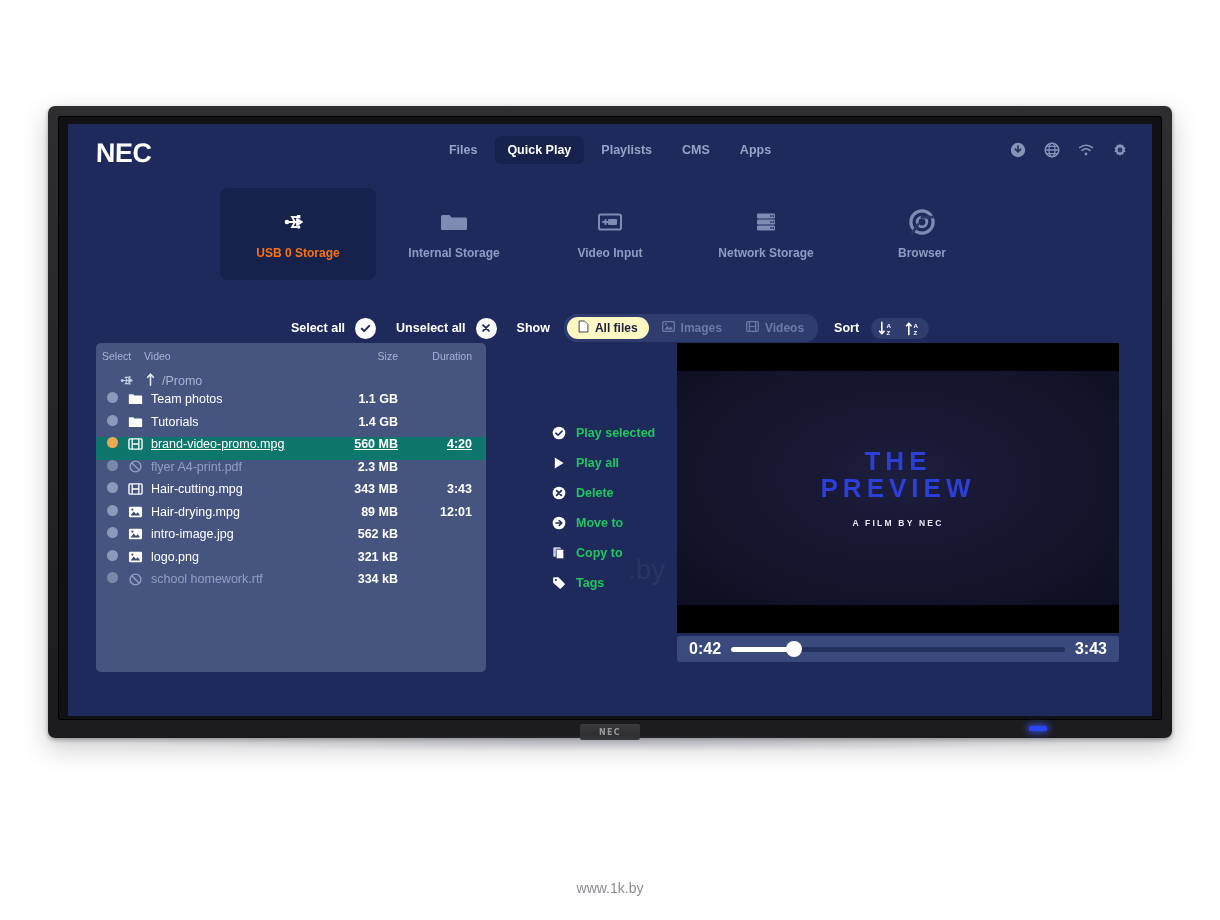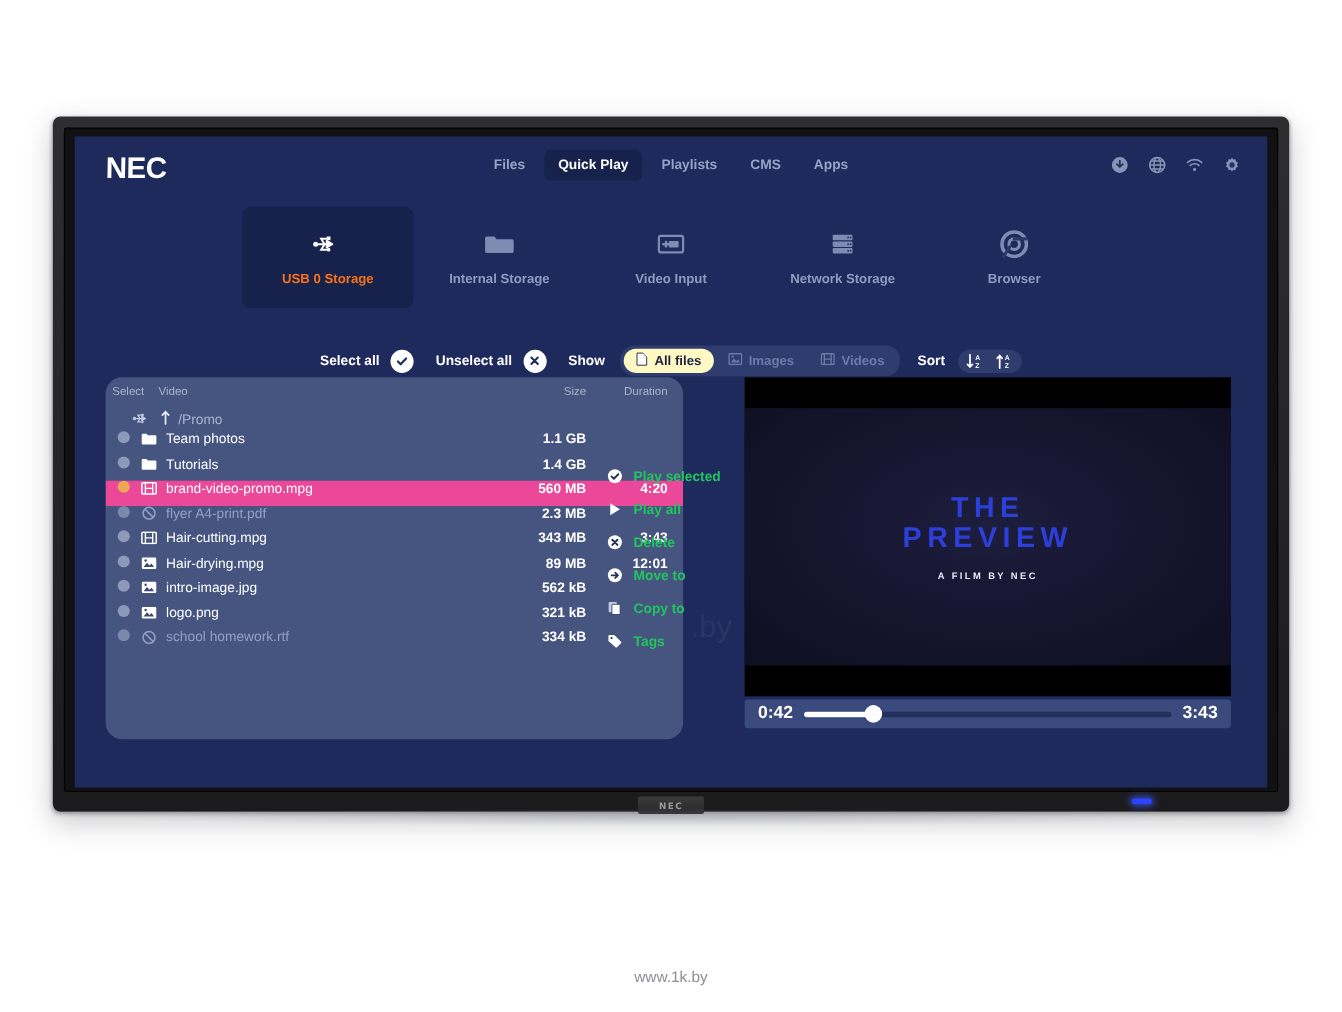--- a/index.html
+++ b/index.html
@@ -114,22 +114,22 @@
   }
   .filter-pill.active{background:#fef9c3;color:#1b2040;}
   #sort-group{
     display:flex;align-items:center;background:#2f3d6e;border-radius:11px;
     padding:3px 7px;gap:10px;margin-left:2px;
   }
   .sort-btn{display:flex;align-items:center;}
 
   
   #file-panel{
-    position:absolute;left:28px;top:219px;width:525px;height:329px;
-    background:#465580;border-radius:15px;overflow:hidden;
+    position:absolute;left:28px;top:219px;width:390px;height:329px;
+    background:#465580;border-radius:5px;overflow:hidden;
   }
   #file-head{
     display:flex;align-items:center;height:20px;padding:3px 14px 0 6px;
     font-size:10.5px;color:#a9b4d2;font-family:"Liberation Sans", sans-serif;
   }
   .col-select{width:42px;}
   .col-name{flex:1;}
   .col-size{width:74px;text-align:right;}
   .col-duration{width:74px;text-align:right;}
   #breadcrumb{
@@ -137,21 +137,21 @@
   }
   #breadcrumb .bc-pad{width:18px;}
   #bc-path{
     font-size:12.5px;color:#aab4d0;margin-left:7px;
     font-family:"Liberation Sans", sans-serif;
   }
   .file-row{
     display:flex;height:22.5px;padding:0 14px 0 6px;
     font-size:12.5px;color:#ffffff;font-family:"Liberation Sans", sans-serif;
   }
-  .file-row.selected{background:#ec4899;}
+  .file-row.selected{background:#0f766e;text-decoration:underline;}
   .file-row.dim{color:#93a0c2;}
   .sel-dot{
     width:11px;height:11px;border-radius:50%;background:#8d99ba;
     margin-left:5px;margin-right:10px;flex:0 0 auto;
   }
   .file-row.selected .sel-dot{background:#f0a855;}
   .file-row.dim .sel-dot{background:#7b88aa;}
   .ficon{width:16px;height:14px;margin-right:7px;flex:0 0 auto;display:flex;align-items:center;}
   .fname{flex:1;white-space:nowrap;overflow:hidden;text-overflow:ellipsis;}
   .fsize{width:74px;text-align:right;font-weight:bold;}

